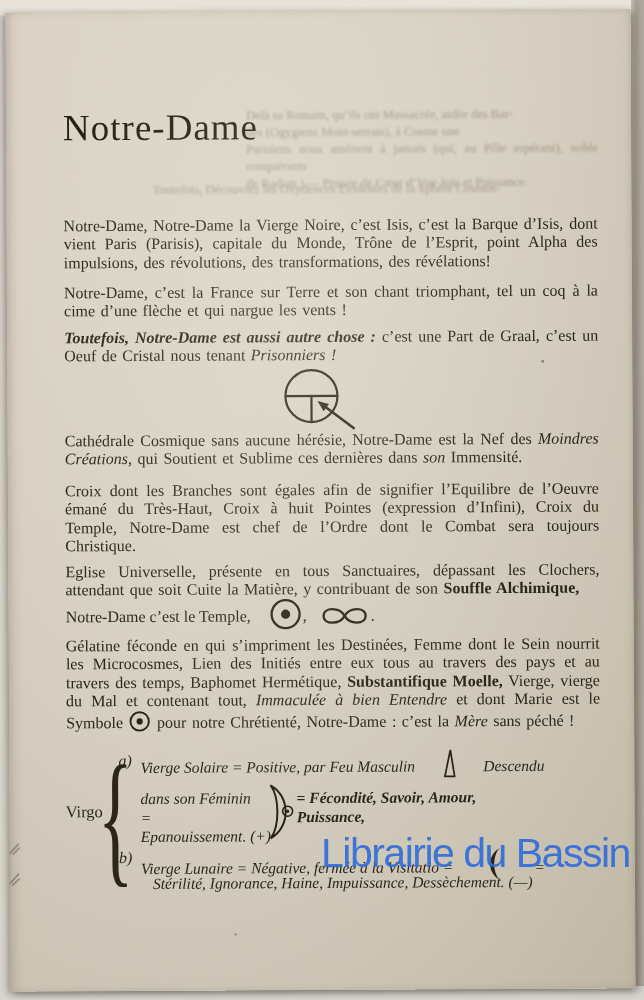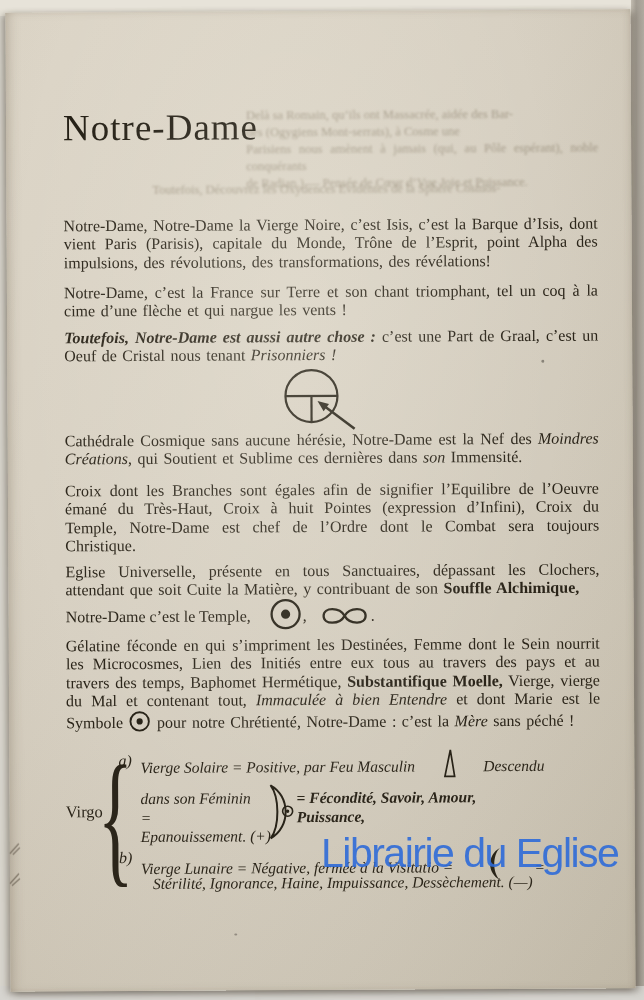--- a/index.html
+++ b/index.html
@@ -154,13 +154,13 @@
       <path d="M2,13 L11,3 M5,14 L12,7" stroke="#6a6154" stroke-width="1.2" fill="none"></path>
     </svg>
   <svg class="edge-mark" style="left:-2px;top:858px;" width="14" height="16" viewBox="0 0 14 16">
       <path d="M2,13 L11,3 M4,15 L12,8" stroke="#6a6154" stroke-width="1.2" fill="none"></path>
     </svg>
 
   <div class="speck" style="left:534px;top:350px;width:3px;height:3px;opacity:0.6;"></div>
   <div class="speck" style="left:224px;top:922px;width:3px;height:2px;opacity:0.5;"></div>
 </div>
 
-<div class="watermark">Librairie du Eglise</div>
+<div class="watermark">Librairie du Bassin</div>
 
 </body></html>

